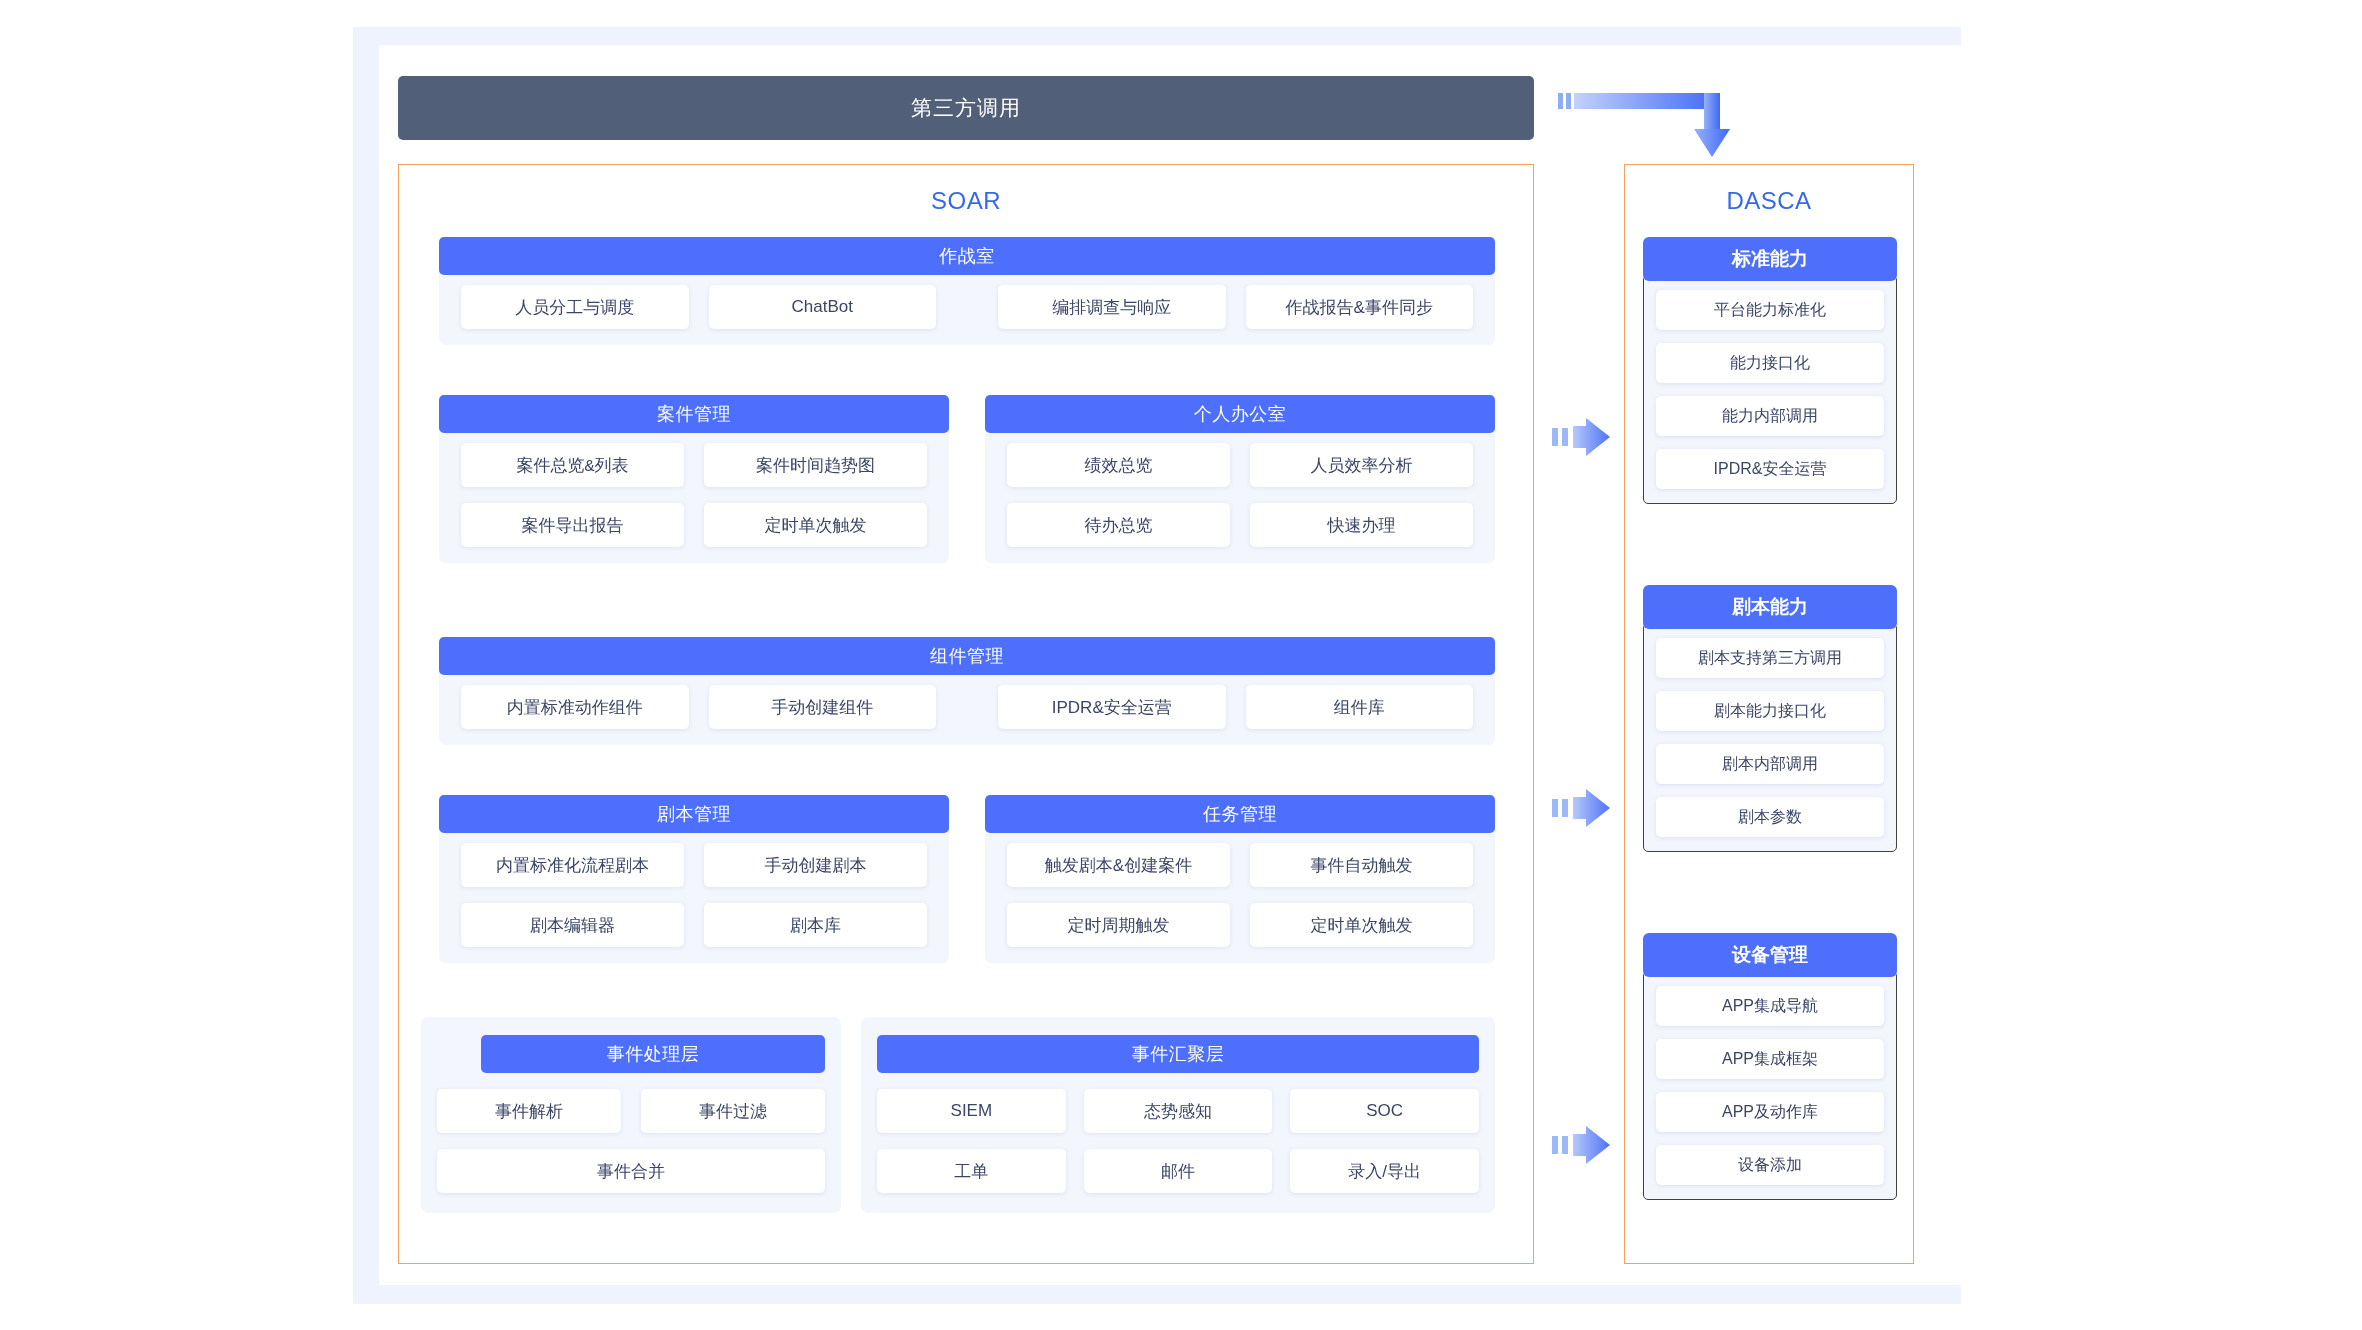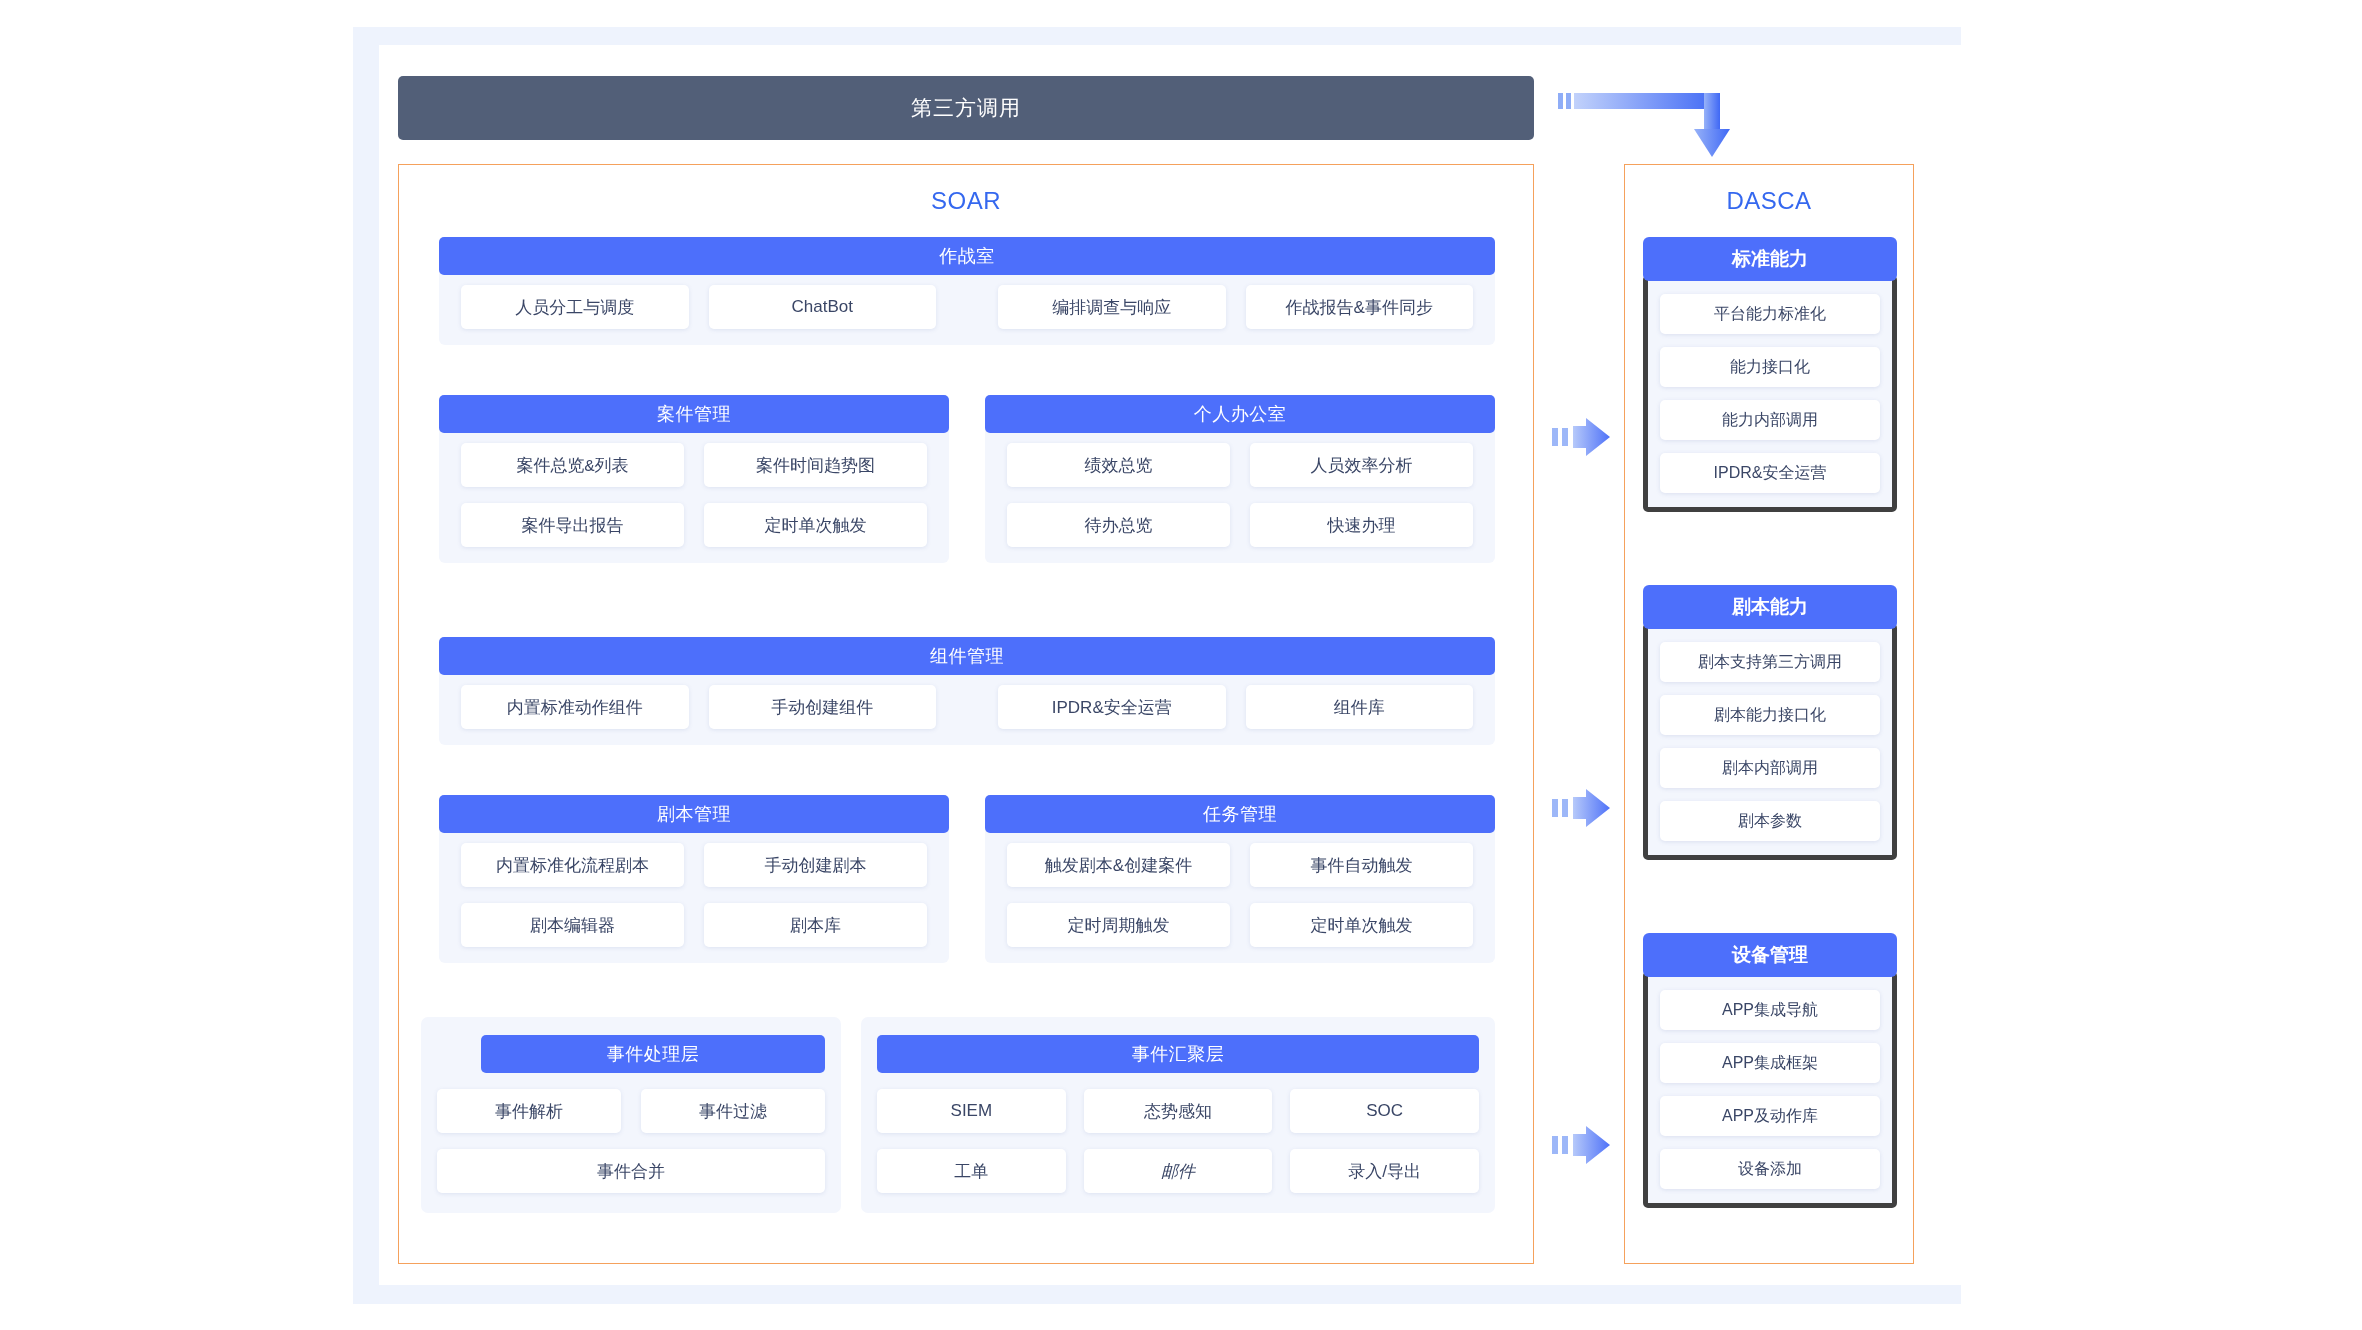--- a/index.html
+++ b/index.html
@@ -110,21 +110,21 @@
   .dg { position: absolute; left: 18px; width: 254px; }
   .dg-head {
     background: #4d6ffb;
     border-radius: 6px;
     height: 44px;
     display: flex; align-items: center; justify-content: center;
     color: #ffffff; font-size: 19px; font-weight: bold;
     position: relative; z-index: 2;
   }
   .dg-body {
-    border: 5px solid #404040;
+    border: 1px solid #404040;
     background: #f3f6fd;
     border-radius: 5px;
     margin-top: -6px;
     padding: 14px 12px 14px 12px;
     display: flex; flex-direction: column; gap: 13px;
   }
   .dg-item {
     background: #ffffff;
     border-radius: 5px;
     height: 40px;
@@ -250,21 +250,21 @@
       </div>
     </div>
 
     <div style="position:absolute; left:462px; top:852px; width:634px; background:#f3f6fd; border-radius:7px; padding:18px 16px 20px 16px;">
       <div class="block-head" style="margin-bottom:16px;">事件汇聚层</div>
       <div style="display:flex; flex-wrap:wrap; gap:16px 18px;">
         <div class="chip" style="flex:1 1 calc(33.33% - 12px);">SIEM</div>
         <div class="chip" style="flex:1 1 calc(33.33% - 12px);">态势感知</div>
         <div class="chip" style="flex:1 1 calc(33.33% - 12px);">SOC</div>
         <div class="chip" style="flex:1 1 calc(33.33% - 12px);">工单</div>
-        <div class="chip" style="flex:1 1 calc(33.33% - 12px);font-style:italic;">邮件</div>
+        <div class="chip" style="flex:1 1 calc(33.33% - 12px);">邮件</div>
         <div class="chip" style="flex:1 1 calc(33.33% - 12px);">录入/导出</div>
       </div>
     </div>
   </div>
 
   <div class="conn" style="left:1552px; top:417px;">
     <svg width="62" height="40" viewBox="0 0 62 40">
       <defs>
         <linearGradient id="ar1" x1="0" y1="0" x2="1" y2="0">
           <stop offset="0%" stop-color="#b6c9fa"></stop>

